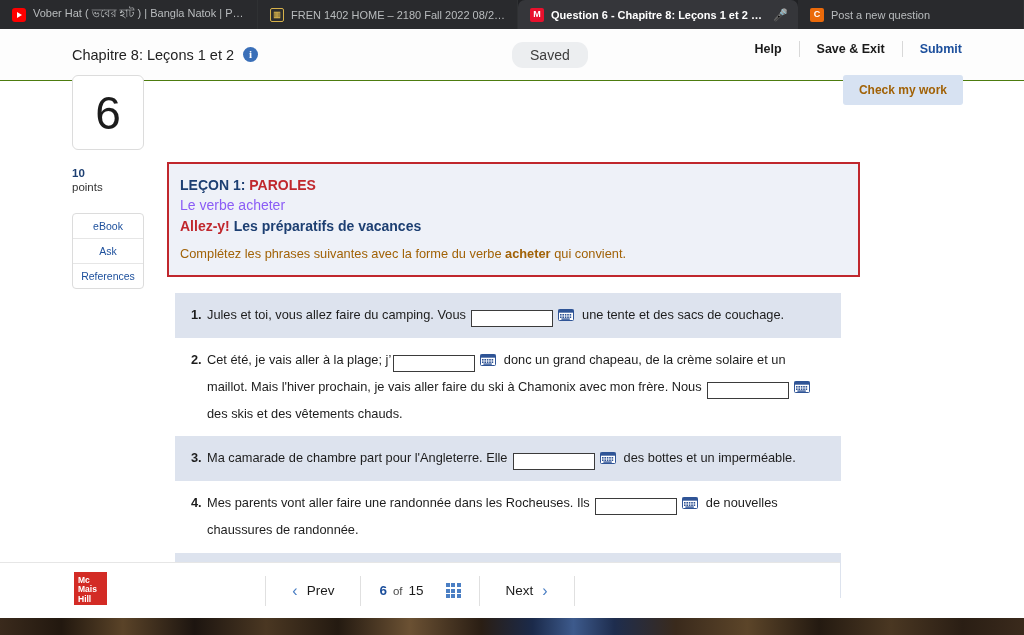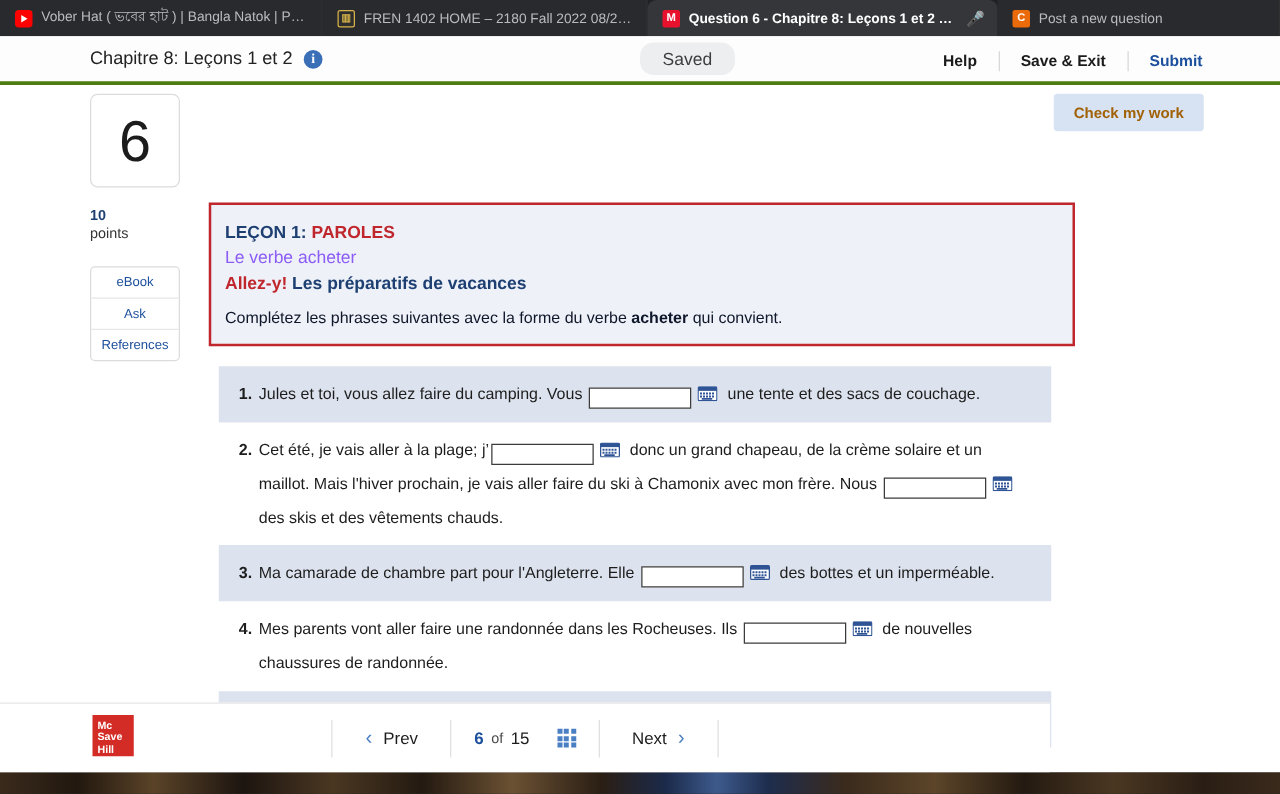--- a/index.html
+++ b/index.html
@@ -58,22 +58,22 @@
   
   .page {
     position: absolute; top: 29px; left: 0;
     width: 1024px; height: 589px;
     background: #ffffff;
   }
 
   
   .appheader {
     position: relative;
-    height: 39px;
-    border-bottom: 3px solid #4d7c0f;
+    height: 52px;
+    border-bottom: 1px solid #4d7c0f;
     background: #fdfdfd;
     display: flex; align-items: center;
   }
   .app-title {
     margin-left: 72px;
     font-size: 14.5px;
     color: #222;
   }
   .info-icon {
     margin-left: 9px;
@@ -159,21 +159,21 @@
     width: 693px;
     background: #eef1f8;
     border: 2px solid #c0272d;
     padding: 11px 14px 14px 11px;
   }
   .instr-l1 { font-size: 14px; font-weight: bold; color: #1d3f72; line-height: 1.45; }
   .instr-l1 .paroles { color: #c0272d; }
   .instr-l2 { font-size: 14px; color: #8b5cf6; line-height: 1.45; }
   .instr-l3 { font-size: 14px; font-weight: bold; color: #1d3f72; line-height: 1.45; }
   .instr-l3 .allez { color: #c0272d; }
-  .instr-p { margin-top: 10px; font-size: 12.8px; color: #0f172a; }
+  .instr-p { margin-top: 10px; font-size: 12.8px; color: #a16207; }
   .instr-p b { font-weight: bold; }
 
   
   .qlist {
     position: absolute; left: 175px; top: 264px;
     width: 666px;
   }
   .qrow {
     display: flex;
     padding: 9px 0 9px 0;
@@ -446,21 +446,21 @@
                 <rect x="11.6" y="7.4" width="1.6" height="1.6"></rect>
                 <rect x="3.4" y="9.4" width="8.4" height="1.4"></rect>
               </g>
             </svg></span><span>  des sandales et des shorts?</span></div>
       </div>
     </div>
 
   <div class="footer">
     <div class="mhlogo">
       <div>Mc</div>
-      <div>Save</div>
+      <div>Mais</div>
       <div>Hill</div>
     </div>
     <div class="pager">
       <span class="pg-sep"></span>
       <a href="#" class="pg-btn">
         <span class="chev">‹</span>
         <span>Prev</span>
       </a>
       <span class="pg-sep"></span>
       <div class="pg-count">

